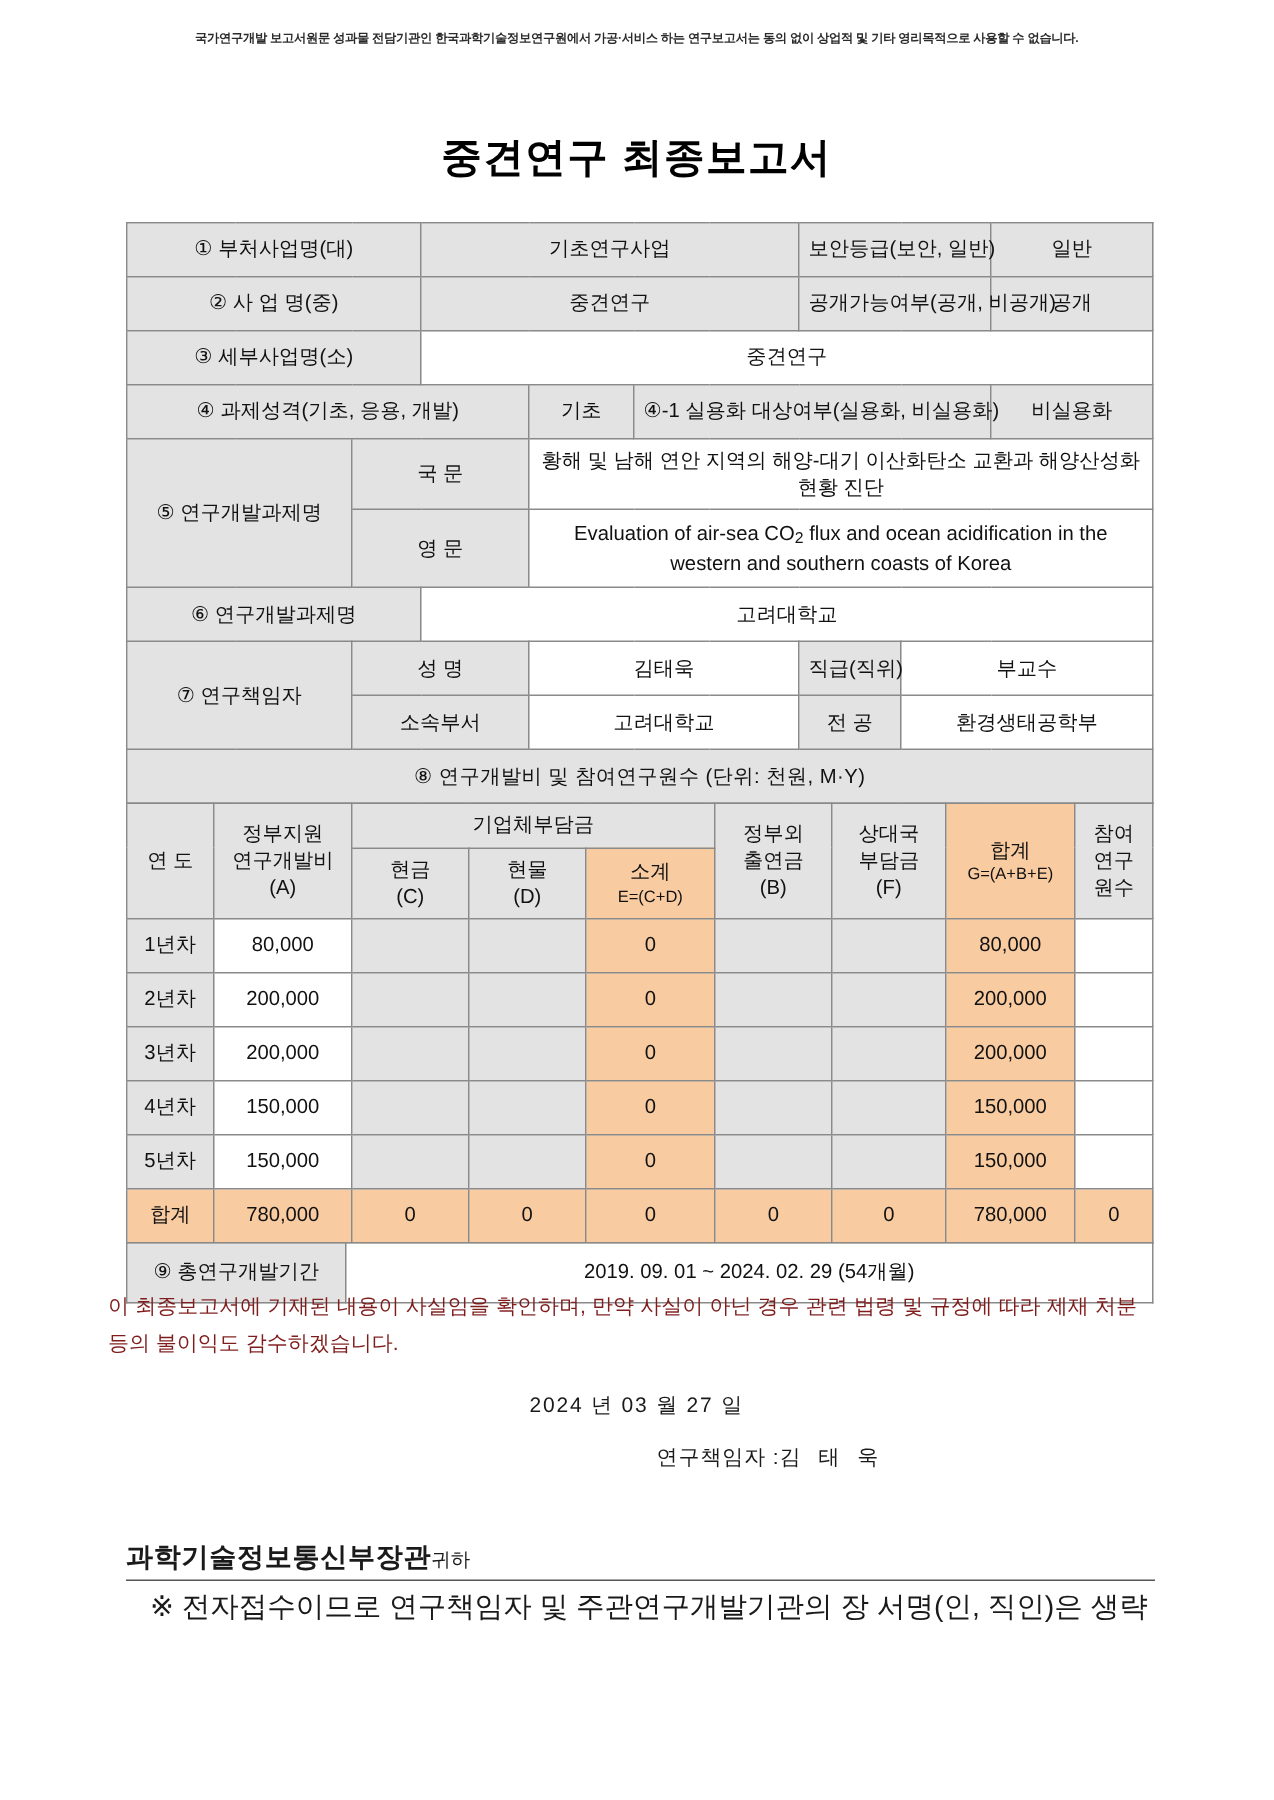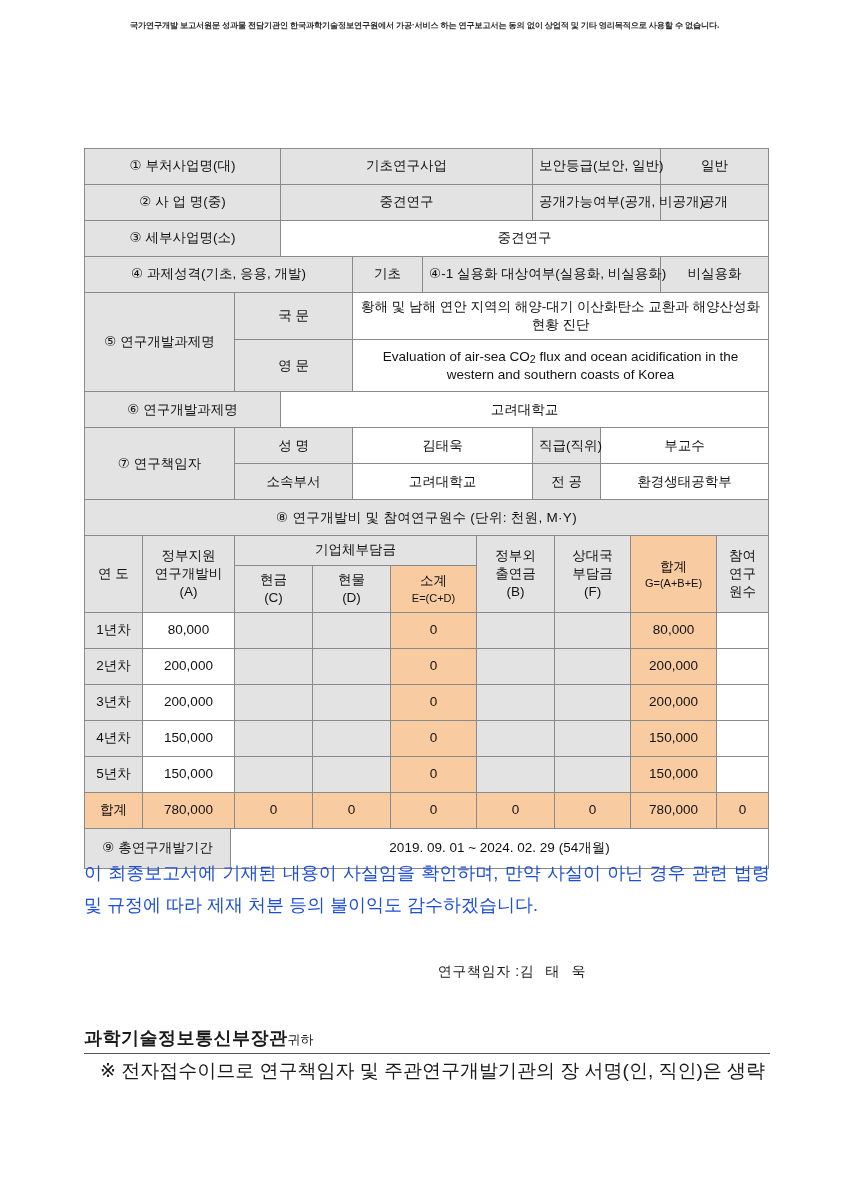--- a/index.html
+++ b/index.html
@@ -79,26 +79,26 @@
   
   .band {
     font-size: 14px;
     font-weight: 400;
     letter-spacing: 0.3px;
   }
 
   
   .stmt {
     position: absolute;
-    left: 84px;
+    left: 72px;
     width: 686px;
-    font-size: 18px;
+    font-size: 14px;
     line-height: 1.75;
     text-align: justify;
-    color: #1d4ed8;
+    color: #7f1d1d;
   }
   #stmt-confirm { top: 858px; }
 
   .date-line {
     position: absolute;
     left: 0; width: 849px;
     text-align: center;
     font-size: 14px;
     letter-spacing: 1.2px;
     top: 928px;
@@ -143,20 +143,21 @@
   }
   .sub { font-size: 0.78em; vertical-align: -0.22em; }
 </style>
 </head>
 <body>
 
 <div class="page">
 
   <div class="top-notice">국가연구개발 보고서원문 성과물 전담기관인 한국과학기술정보연구원에서 가공·서비스 하는 연구보고서는 동의 없이 상업적 및 기타 영리목적으로 사용할 수 없습니다.</div>
 
+  <div class="doc-title">중견연구 최종보고서</div>
 
   <div class="tbl-wrap">
     <table class="grid">
       <colgroup>
         <col style="width:72px">
           <col style="width:78px">
           <col style="width:46px">
         <col style="width:72px">
           <col style="width:70px">
           <col style="width:50px">
@@ -369,20 +370,21 @@
           <tr style="height:40px">
         <td class="gray lbl-c">⑨ 총연구개발기간</td>
         <td>2019. 09. 01 ~ 2024. 02. 29 (54개월)</td>
       </tr>
     </tbody>
       </table>
   </div>
 
   <div class="stmt" id="stmt-confirm">이 최종보고서에 기재된 내용이 사실임을 확인하며, 만약 사실이 아닌 경우 관련 법령 및 규정에 따라 제재 처분 등의 불이익도 감수하겠습니다.</div>
 
+  <div class="date-line">2024 년   03 월   27 일</div>
 
   <div class="sig" id="sig-pi">
     <span class="sig-inner">
       <span>연구책임자 :</span>
       <span class="sig-name">김 태 욱</span>
     </span>
   </div>
 
 
   <div class="minister-line">

